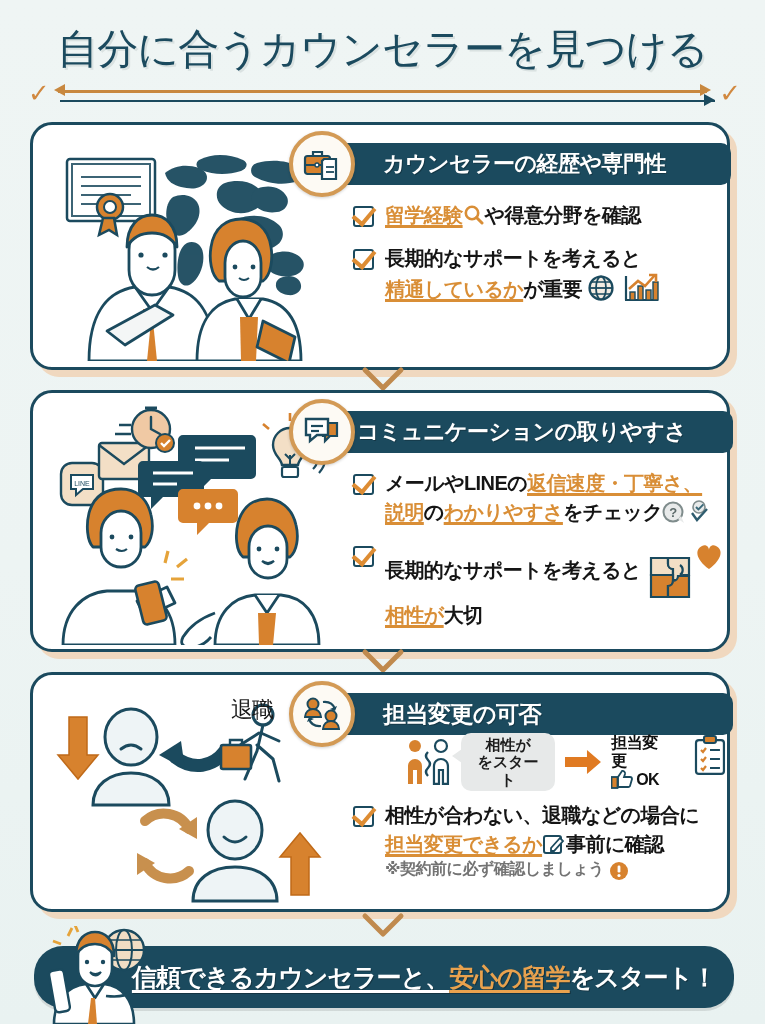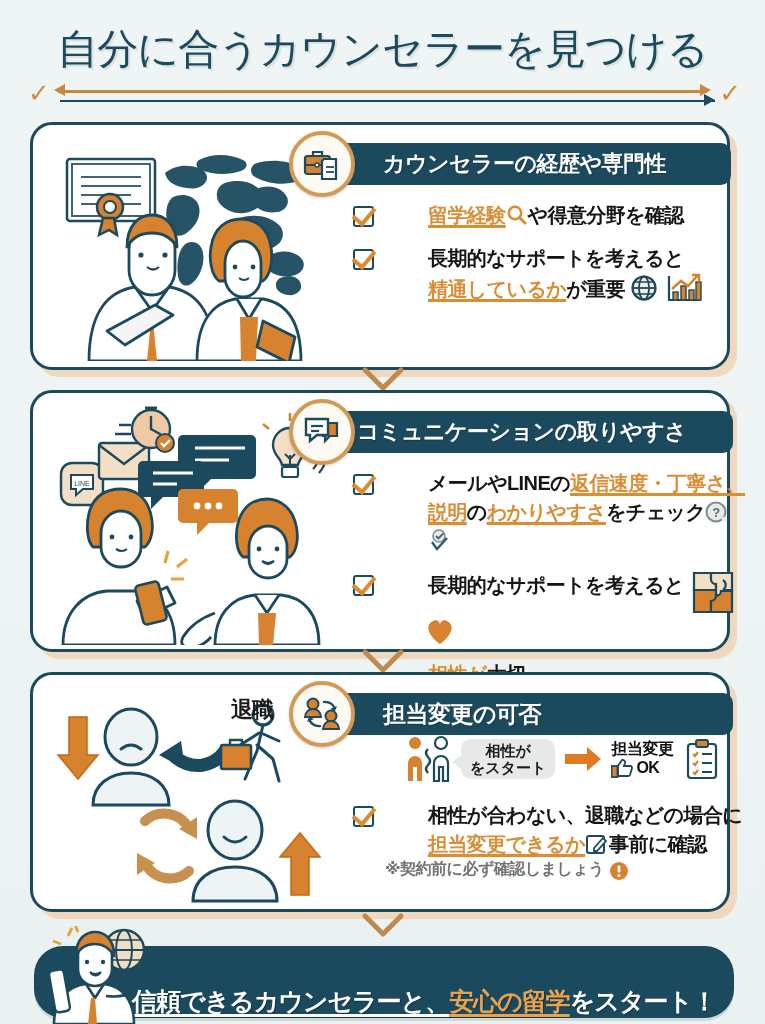--- a/index.html
+++ b/index.html
@@ -81,32 +81,32 @@
   .bullet { display:flex; align-items:flex-start; margin-bottom:14px; }
   .cbox {
     flex:0 0 auto; width:21px; height:21px; border:2.6px solid #1b4a5e;
     border-radius:3px; position:relative; margin-top:5px; margin-right:11px;
   }
   .cbox::after{
     content:""; position:absolute; left:2px; top:-5px; width:10px; height:18px;
     border-right:4px solid #dd8c33; border-bottom:4px solid #dd8c33;
     transform:rotate(40deg);
   }
-  .btext { font-size:20px; font-weight:700; color:#151515; line-height:1.45; letter-spacing:-0.6px;margin-left:43px; }
+  .btext { font-size:20px; font-weight:700; color:#151515; line-height:1.45; letter-spacing:-0.6px; }
   .hl { color:#d98e36; text-decoration:underline; text-decoration-thickness:2.5px; text-underline-offset:3px; }
 
   
   .conn { position:absolute; left:0; width:765px; text-align:center; }
   .conn svg { display:block; margin:0 auto; }
 
   
   #footer {
-    position:absolute; left:34px; top:946px; width:700px; height:72px;
+    position:absolute; left:34px; top:946px; width:700px; height:62px;
     background:#1b4a5e; border-radius:29px;
-    display:flex; align-items:flex-end; justify-content:center;
+    display:flex; align-items:center; justify-content:center;
     box-shadow:0 3px 0 rgba(0,0,0,.10);
   }
   .ftext { font-size:25px; font-weight:700; color:#fff; letter-spacing:-1px; white-space:nowrap;
            padding-left:80px; text-shadow:1px 1px 0 rgba(0,0,0,.3); }
   .ful { text-decoration:underline; text-decoration-thickness:2.5px; text-underline-offset:4px; }
   .forange { color:#e9a24e; text-decoration:underline; text-decoration-thickness:2.5px; text-underline-offset:4px;}
 
   .illus { position:absolute; }
   .mini-tag {
     background:#e7e9e9; border-radius:10px; padding:3px 9px;
@@ -432,21 +432,21 @@
         </g>
 
         <g fill="none" stroke="#c8904e" stroke-width="10" stroke-linecap="round">
           <path d="M98 132 A28 28 0 0 1 142 140"></path>
           <path d="M142 182 A28 28 0 0 1 98 174"></path>
         </g>
         <path d="M150 128 l0 22 l-18 -10 z" fill="#c8904e"></path>
         <path d="M90 186 l0 -22 l18 10 z" fill="#c8904e"></path>
       </svg>
     </div>
-    <div style="position:absolute; left:198px; top:20px; font-size:22px; font-weight:700; color:#1b1b1b; letter-spacing:-1px;">退職</div>
+    <div style="position:absolute; left:198px; top:20px; font-size:22px; font-weight:400; color:#1b1b1b; letter-spacing:-1px;">退職</div>
 
     <div class="chip">
       <div class="chip-badge">
         <svg width="40" height="36" viewBox="0 0 40 36">
           <circle cx="11" cy="8" r="5.5" fill="#d7822e" stroke="#1b4a5e" stroke-width="2"></circle>
           <path d="M3 21 c0-5 4-8 8-8 s8 3 8 8 z" fill="#d7822e" stroke="#1b4a5e" stroke-width="2"></path>
           <circle cx="29" cy="20" r="5.5" fill="#d7822e" stroke="#1b4a5e" stroke-width="2"></circle>
           <path d="M21 33 c0-5 4-8 8-8 s8 3 8 8 z" fill="#d7822e" stroke="#1b4a5e" stroke-width="2"></path>
           <path d="M21 6 q9 -1 12 7" fill="none" stroke="#1b4a5e" stroke-width="2.2"></path>
           <path d="M35 10 l-2 5 l-5 -2z" fill="#1b4a5e"></path>
@@ -469,21 +469,21 @@
         <div class="mini-tag">
           <span>相性が</span><br>
           <span>をスタート</span>
         </div>
         <div style="position:absolute; left:-9px; top:16px; width:0;height:0;
                     border-right:10px solid #e7e9e9; border-top:7px solid transparent; border-bottom:7px solid transparent;"></div>
       </div>
       <svg width="40" height="26" viewBox="0 0 40 26" style="margin:0 2px">
         <path d="M2 8 h22 v-7 l14 12 l-14 12 v-7 h-22 z" fill="#e07a22"></path>
       </svg>
-      <div style="display:flex; align-items:center; gap:12px;">
+      <div style="display:flex; align-items:flex-start; gap:20px;">
         <div>
           <div class="ok-label">担当変更</div>
           <div style="display:flex; align-items:center; gap:3px;">
             <svg width="22" height="20" viewBox="0 0 22 20">
               <path d="M7 8 l4 -6 a2.5 2.5 0 0 1 3 3 l-1 3 h6 a2 2 0 0 1 2 2 l-2 7 a2 2 0 0 1 -2 1 h-10 z" fill="#fff" stroke="#1b4a5e" stroke-width="1.8"></path>
               <rect x="0.5" y="8" width="6" height="11" fill="#d7822e" stroke="#1b4a5e" stroke-width="1.8"></rect>
             </svg>
             <span class="ok-label">OK</span>
           </div>
         </div>

